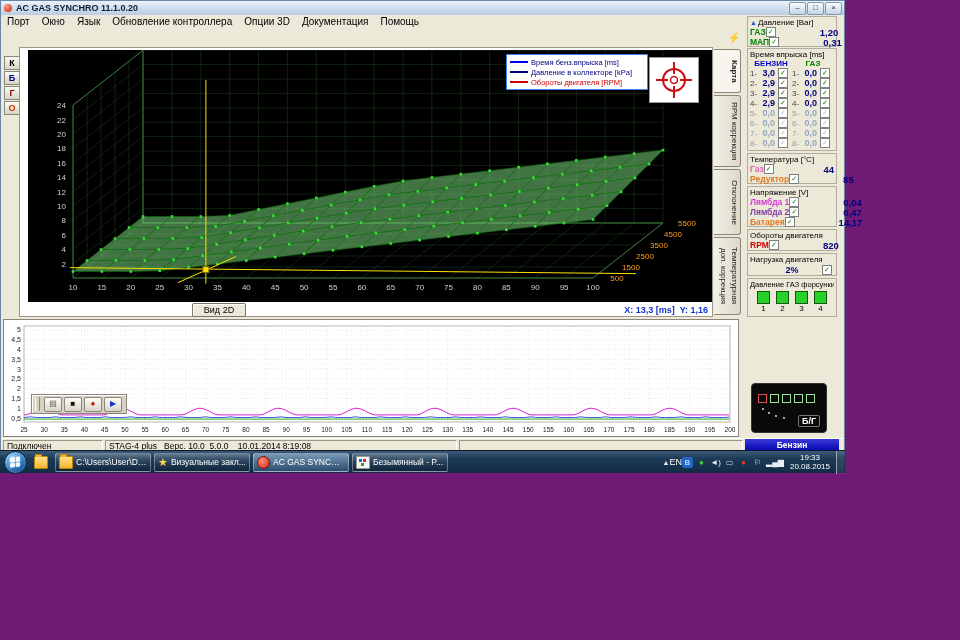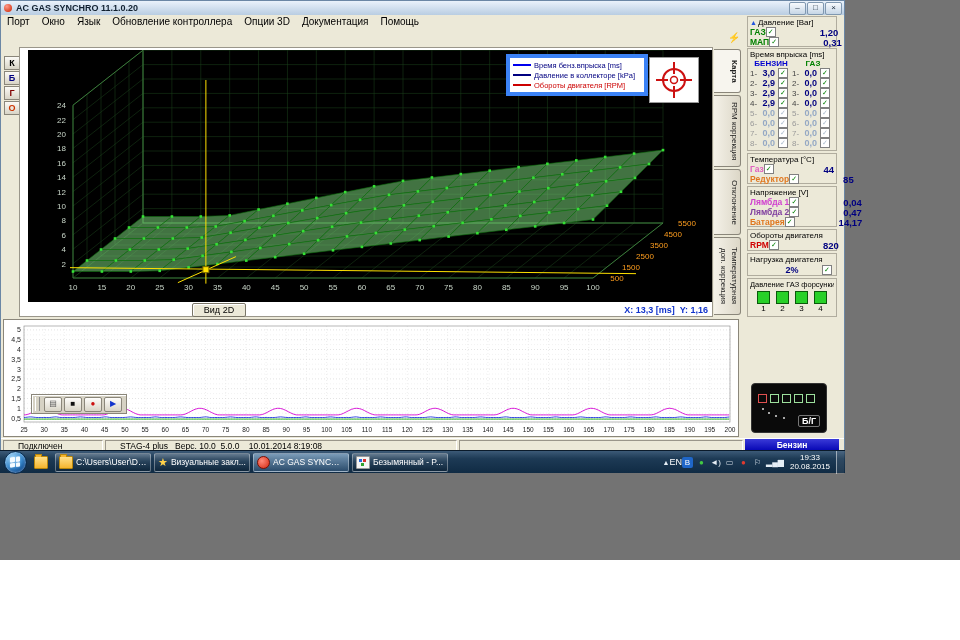--- a/index.html
+++ b/index.html
@@ -1,33 +1,33 @@
 <!DOCTYPE html>
 <html><head>
 <meta charset="utf-8">
 <style>
   html,body{margin:0;padding:0;background:#fff;}
-  .screen{position:relative;width:960px;height:560px;background:#737373;font-family:"Liberation Sans",sans-serif;overflow:hidden;color:#000;}
+  .screen{position:relative;width:960px;height:640px;background:#701a75;font-family:"Liberation Sans",sans-serif;overflow:hidden;color:#000;}
   .app{position:absolute;left:0;top:0;width:845px;height:450px;background:#ece9d8;border:1px solid #6b87a5;box-sizing:border-box;}
   .titlebar{position:absolute;left:0;top:0;width:100%;height:14px;background:linear-gradient(#eaf2fb,#b9cde2);display:flex;align-items:center;font-size:9px;padding-left:3px;box-sizing:border-box;}
   .appicon{width:8px;height:8px;border-radius:50%;background:radial-gradient(circle at 35% 30%,#ff9a88,#cc2200);margin-right:4px;flex:0 0 auto;}
   .title{font-weight:bold;color:#102030;white-space:nowrap;}
   .wctrls{margin-left:auto;display:flex;gap:1px;padding-right:2px;}
   .wbtn{width:15px;height:11px;font-size:8px;line-height:10px;text-align:center;background:linear-gradient(#f7fafd,#c6d6e6);border:1px solid #8098b0;border-radius:2px;color:#203040;}
   .menubar{position:absolute;left:0;top:14px;width:100%;height:13px;background:#ece9d8;font-size:10px;display:flex;align-items:center;}
   .menu-item{padding:0 6px;white-space:nowrap;}
   .tabbar{position:absolute;left:2px;top:27px;width:740px;height:19px;border-bottom:1px solid #8a867a;}
   .tab{display:inline-block;height:15px;line-height:15px;padding:0 8px;margin:3px 0 0 2px;border:1px solid #8a867a;border-bottom:none;border-radius:3px 3px 0 0;background:linear-gradient(#fdfdfb,#e6e2d4);font-size:10px;vertical-align:bottom;}
   .tab.active{font-weight:bold;background:#f6f4ec;height:17px;margin-top:1px;}
   .bolt{position:absolute;left:727px;top:29px;width:14px;height:16px;font-size:10px;line-height:16px;text-align:center;color:#1a5fe0;}
   .sideletters{position:absolute;left:3px;top:55px;width:15px;}
   .sbtn{width:14px;height:12px;margin-bottom:1px;background:linear-gradient(#fbfaf6,#d8d4c6);border:1px solid #8a867a;font-size:9px;font-weight:bold;text-align:center;line-height:12px;box-sizing:content-box;}
   .chartpanel{position:absolute;left:18px;top:46px;width:694px;height:270px;background:#fff;border:1px solid #9a968a;box-sizing:border-box;}
   .plot3d{position:absolute;left:8px;top:2px;width:684px;height:252px;background:#000;}
-  .legend{position:absolute;right:64px;top:4px;width:142px;background:#fff;border:4px solid #3b82f6;padding:2px 3px;box-sizing:border-box;}
+  .legend{position:absolute;right:64px;top:4px;width:142px;background:#fff;border:1px solid #3b82f6;padding:2px 3px;box-sizing:border-box;}
   .lgrow{display:flex;align-items:center;gap:3px;height:10px;}
   .lgsw{width:18px;height:2px;flex:0 0 auto;}
   .lglb{font-size:7.5px;white-space:nowrap;}
   .compass{position:absolute;right:13px;top:7px;width:48px;height:44px;background:#fff;border:1px solid #999;display:flex;align-items:center;justify-content:center;}
   .view2d{position:absolute;left:172px;top:255px;width:54px;height:14px;font-size:9px;line-height:11px;background:#ece9d8;border:1px solid #7a7668;border-radius:2px;box-shadow:inset 1px 1px 0 #fff;font-family:inherit;padding:0;}
   .cursorpos{position:absolute;right:4px;top:257px;font-size:9px;font-weight:bold;color:#1133cc;white-space:pre;}
   .vtabs{position:absolute;left:713px;top:48px;width:29px;}
   .vtab{width:27px;box-sizing:border-box;writing-mode:vertical-rl;text-align:center;font-size:8px;background:linear-gradient(90deg,#f4f1e8,#dcd7c7);border:1px solid #8a867a;border-left:none;border-radius:0 3px 3px 0;margin-bottom:2px;color:#222;padding:2px 0;overflow:hidden;line-height:11px;}
   .vtab.active{font-weight:bold;background:#f7f5ee;}
   .rpanel{position:absolute;left:744px;top:14px;width:94px;height:423px;background:#ece9d8;}
@@ -64,21 +64,21 @@
   .gasdots i:nth-child(1){left:10px;top:24px;}
   .gasdots i:nth-child(2){left:16px;top:28px;}
   .gasdots i:nth-child(3){left:23px;top:31px;}
   .gasdots i:nth-child(4){left:31px;top:33px;}
   .gaslabel{position:absolute;right:6px;bottom:5px;color:#fff;font-size:9px;font-weight:bold;border:1px solid #777;border-radius:2px;padding:0 3px;}
   .regpanel{position:absolute;left:2px;top:318px;width:736px;height:118px;background:#fff;border:1px solid #8a867a;box-sizing:border-box;}
   .player{position:absolute;left:30px;top:393px;width:96px;height:20px;background:#d6d2c4;border:1px solid #8a867a;box-shadow:inset 1px 1px 0 #fff;display:flex;align-items:center;gap:2px;padding:0 3px;box-sizing:border-box;}
   .grip{width:3px;height:14px;border-left:1px solid #fff;border-right:1px solid #888;margin-right:2px;}
   .pbtn{width:18px;height:15px;font-size:8px;line-height:12px;background:linear-gradient(#fefdfb,#d9d5c7);border:1px solid #8a867a;border-radius:2px;padding:0;text-align:center;}
   .statusbar{position:absolute;left:0;top:437px;width:100%;height:13px;background:#ece9d8;border-top:1px solid #fff;font-size:8.5px;}
-  .sb-pane{position:absolute;top:1px;height:11px;line-height:11px;padding-left:14px;border:1px solid;border-color:#9a968a #fff #fff #9a968a;box-sizing:border-box;white-space:pre;overflow:hidden;}
+  .sb-pane{position:absolute;top:1px;height:11px;line-height:11px;padding-left:3px;border:1px solid;border-color:#9a968a #fff #fff #9a968a;box-sizing:border-box;white-space:pre;overflow:hidden;}
   .sb-fuel{position:absolute;left:744px;top:0;width:94px;height:13px;line-height:13px;text-align:center;color:#fff;font-weight:bold;background:linear-gradient(#3a3ad8,#0000b0);}
   .taskbar{position:absolute;left:0;top:450px;width:845px;height:23px;background:linear-gradient(#3c5a77,#1d3a55 35%,#102b44);border-top:1px solid #0a1a2a;display:flex;align-items:center;box-sizing:border-box;}
   .orb{width:21px;height:21px;border-radius:50%;margin:0 3px 0 4px;background:radial-gradient(circle at 35% 28%,#9fd4f7,#3e8ed0 45%,#0d4a8f 75%,#062c5a);border:1px solid #0a2a4a;box-shadow:inset 0 0 3px rgba(255,255,255,.6);position:relative;flex:0 0 auto;}
   .flag{position:absolute;left:5px;top:5px;width:10px;height:10px;display:grid;grid-template-columns:1fr 1fr;gap:1px;transform:skewY(-6deg);}
   .flag i{background:#f4fbff;border-radius:1px;box-shadow:0 0 1px #cde;}
   .ic{width:12px;height:11px;position:relative;flex:0 0 auto;display:inline-block;}
   .ic-folder{background:linear-gradient(#ffe08a,#f5b52e);border:1px solid #b8860b;border-radius:1px;}
   .ic-folder::before{content:"";position:absolute;top:-3px;left:0;width:5px;height:2px;background:#f5b52e;border:1px solid #b8860b;border-bottom:none;}
   .ic-star{color:#ffd24a;font-size:11px;line-height:11px;width:auto;border:none;background:none;}
   .ic-ac{width:11px;height:11px;border-radius:50%;background:radial-gradient(circle at 35% 35%,#ff8a7a,#d42810);border:1px solid #7a1005;}

